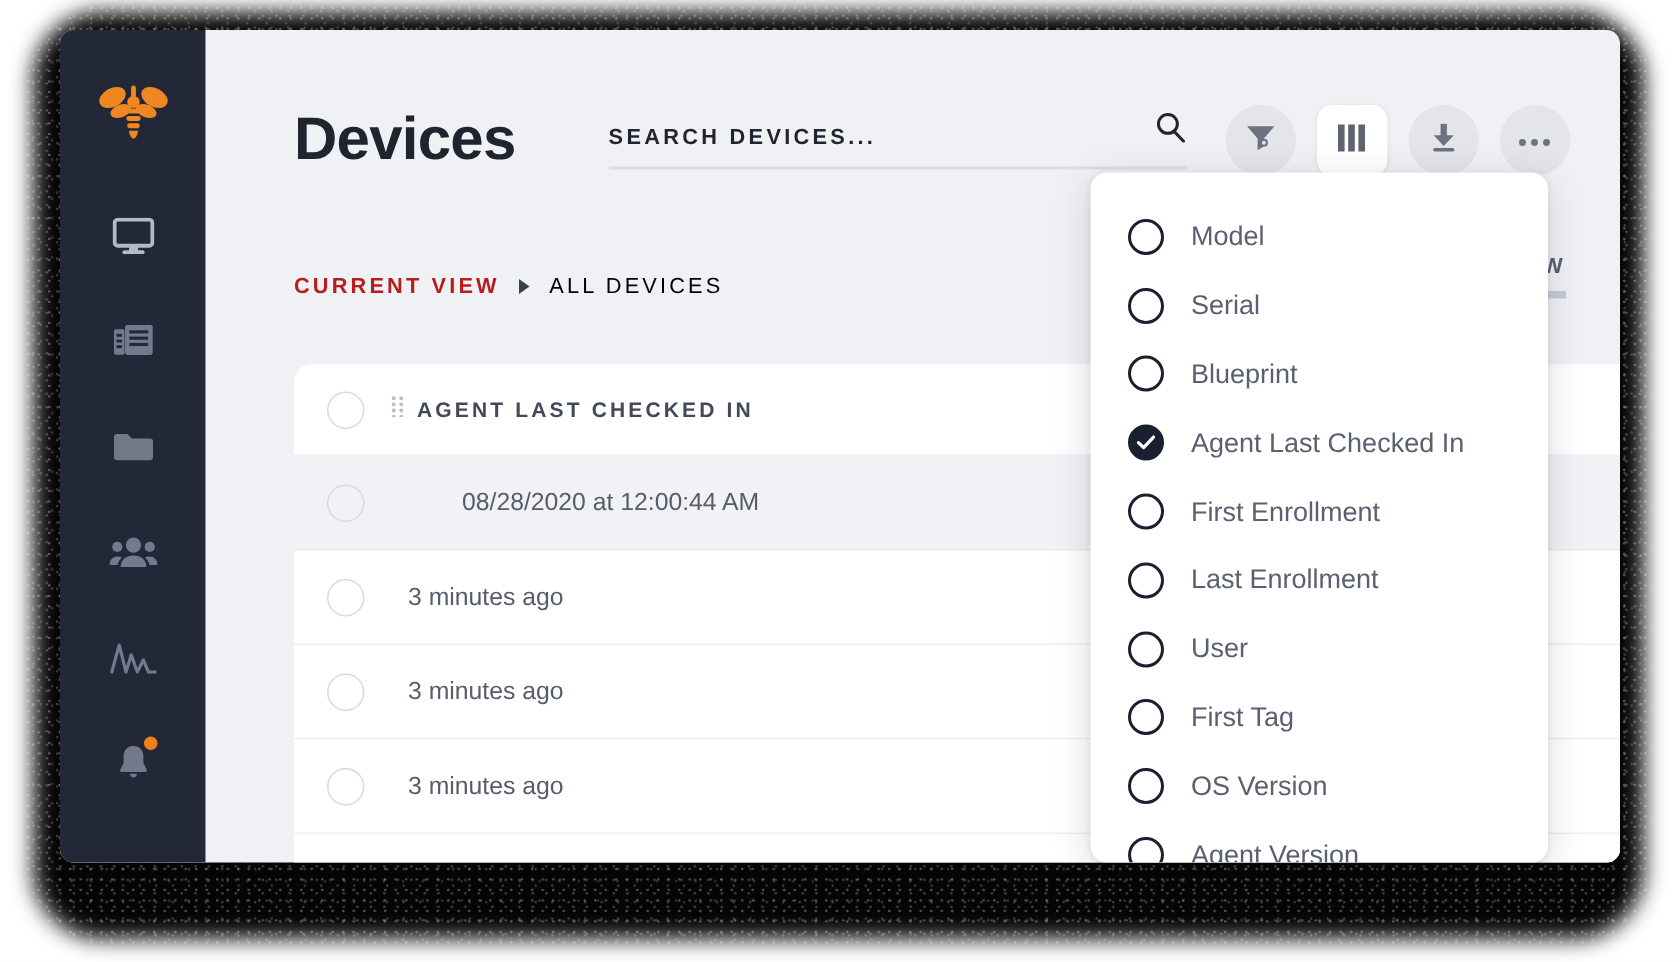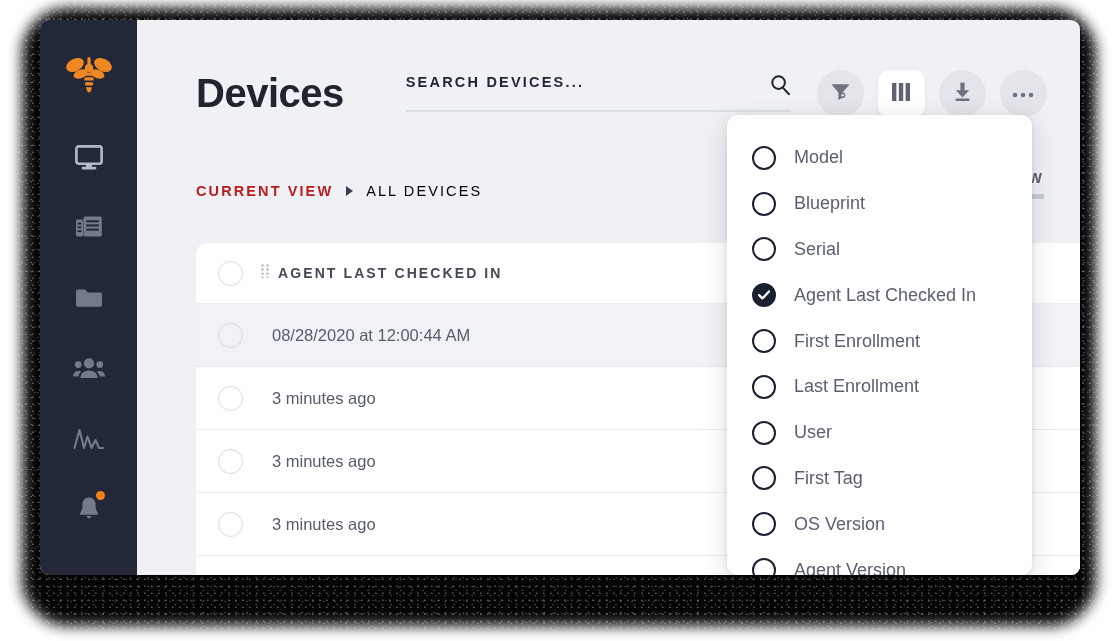--- a/index.html
+++ b/index.html
@@ -83,21 +83,21 @@
   }
   #page-title {
     font-size: 40px; font-weight: 700;
     color: #20242f; letter-spacing: -0.5px;
     line-height: 1;
     white-space: nowrap;
   }
   #search-wrap {
     margin-left: 62px;
     flex: 1;
-    display: flex; align-items: flex-start;
+    display: flex; align-items: flex-end;
     border-bottom: 2px solid #dcdee5;
     padding-bottom: 11px;
     max-width: 385px;
   }
   #search-input {
     flex: 1; border: 0; outline: 0; background: transparent;
     font-family: "Liberation Sans", sans-serif;
     font-size: 14.5px; font-weight: 700;
     letter-spacing: 2.2px;
     color: #1f2430;
@@ -149,21 +149,21 @@
     height: 61px; background: #ffffff;
     padding-left: 22px;
     border-bottom: 1px solid #eceef2;
   }
   .t-row {
     display: flex; align-items: center;
     height: 63px; padding-left: 22px;
     border-bottom: 1px solid #ebedf1;
     background: #ffffff;
   }
-  .t-row.shaded { background: #f1f2f6; border-bottom-color:#e6e8ee; }
+  .t-row.shaded { background: #f1f2f6; border-bottom-color:#e6e8ee;gap:36px; }
   .circle-check {
     width: 25px; height: 25px; border-radius: 50%;
     border: 1.6px solid #d8dae1; background: #fff;
     flex: 0 0 25px; cursor: pointer;
   }
   .t-row.shaded .circle-check { background: transparent; }
   .grip { margin-left: 18px; flex: 0 0 auto; cursor: grab; }
   .t-head-label {
     margin-left: 9px;
     font-size: 14px; font-weight: 700; letter-spacing: 2.1px; color: #434956;
@@ -416,28 +416,28 @@
           <span class="radio">
             
           </span>
           <span class="menu-label">Model</span>
         </div>
 
         <div class="menu-item">
           <span class="radio">
             
           </span>
+          <span class="menu-label">Serial</span>
+        </div>
+
+        <div class="menu-item">
+          <span class="radio">
+            
+          </span>
           <span class="menu-label">Blueprint</span>
-        </div>
-
-        <div class="menu-item">
-          <span class="radio">
-            
-          </span>
-          <span class="menu-label">Serial</span>
         </div>
 
         <div class="menu-item">
           <span class="radio checked">
             <svg class="tick" width="12" height="10" viewBox="0 0 12 10">
                 <path d="M1 5.1 4.4 8.4 11 1.4" fill="none" stroke="#fff" stroke-width="2.2" stroke-linecap="round" stroke-linejoin="round"></path>
               </svg>
           </span>
           <span class="menu-label">Agent Last Checked In</span>
         </div>

